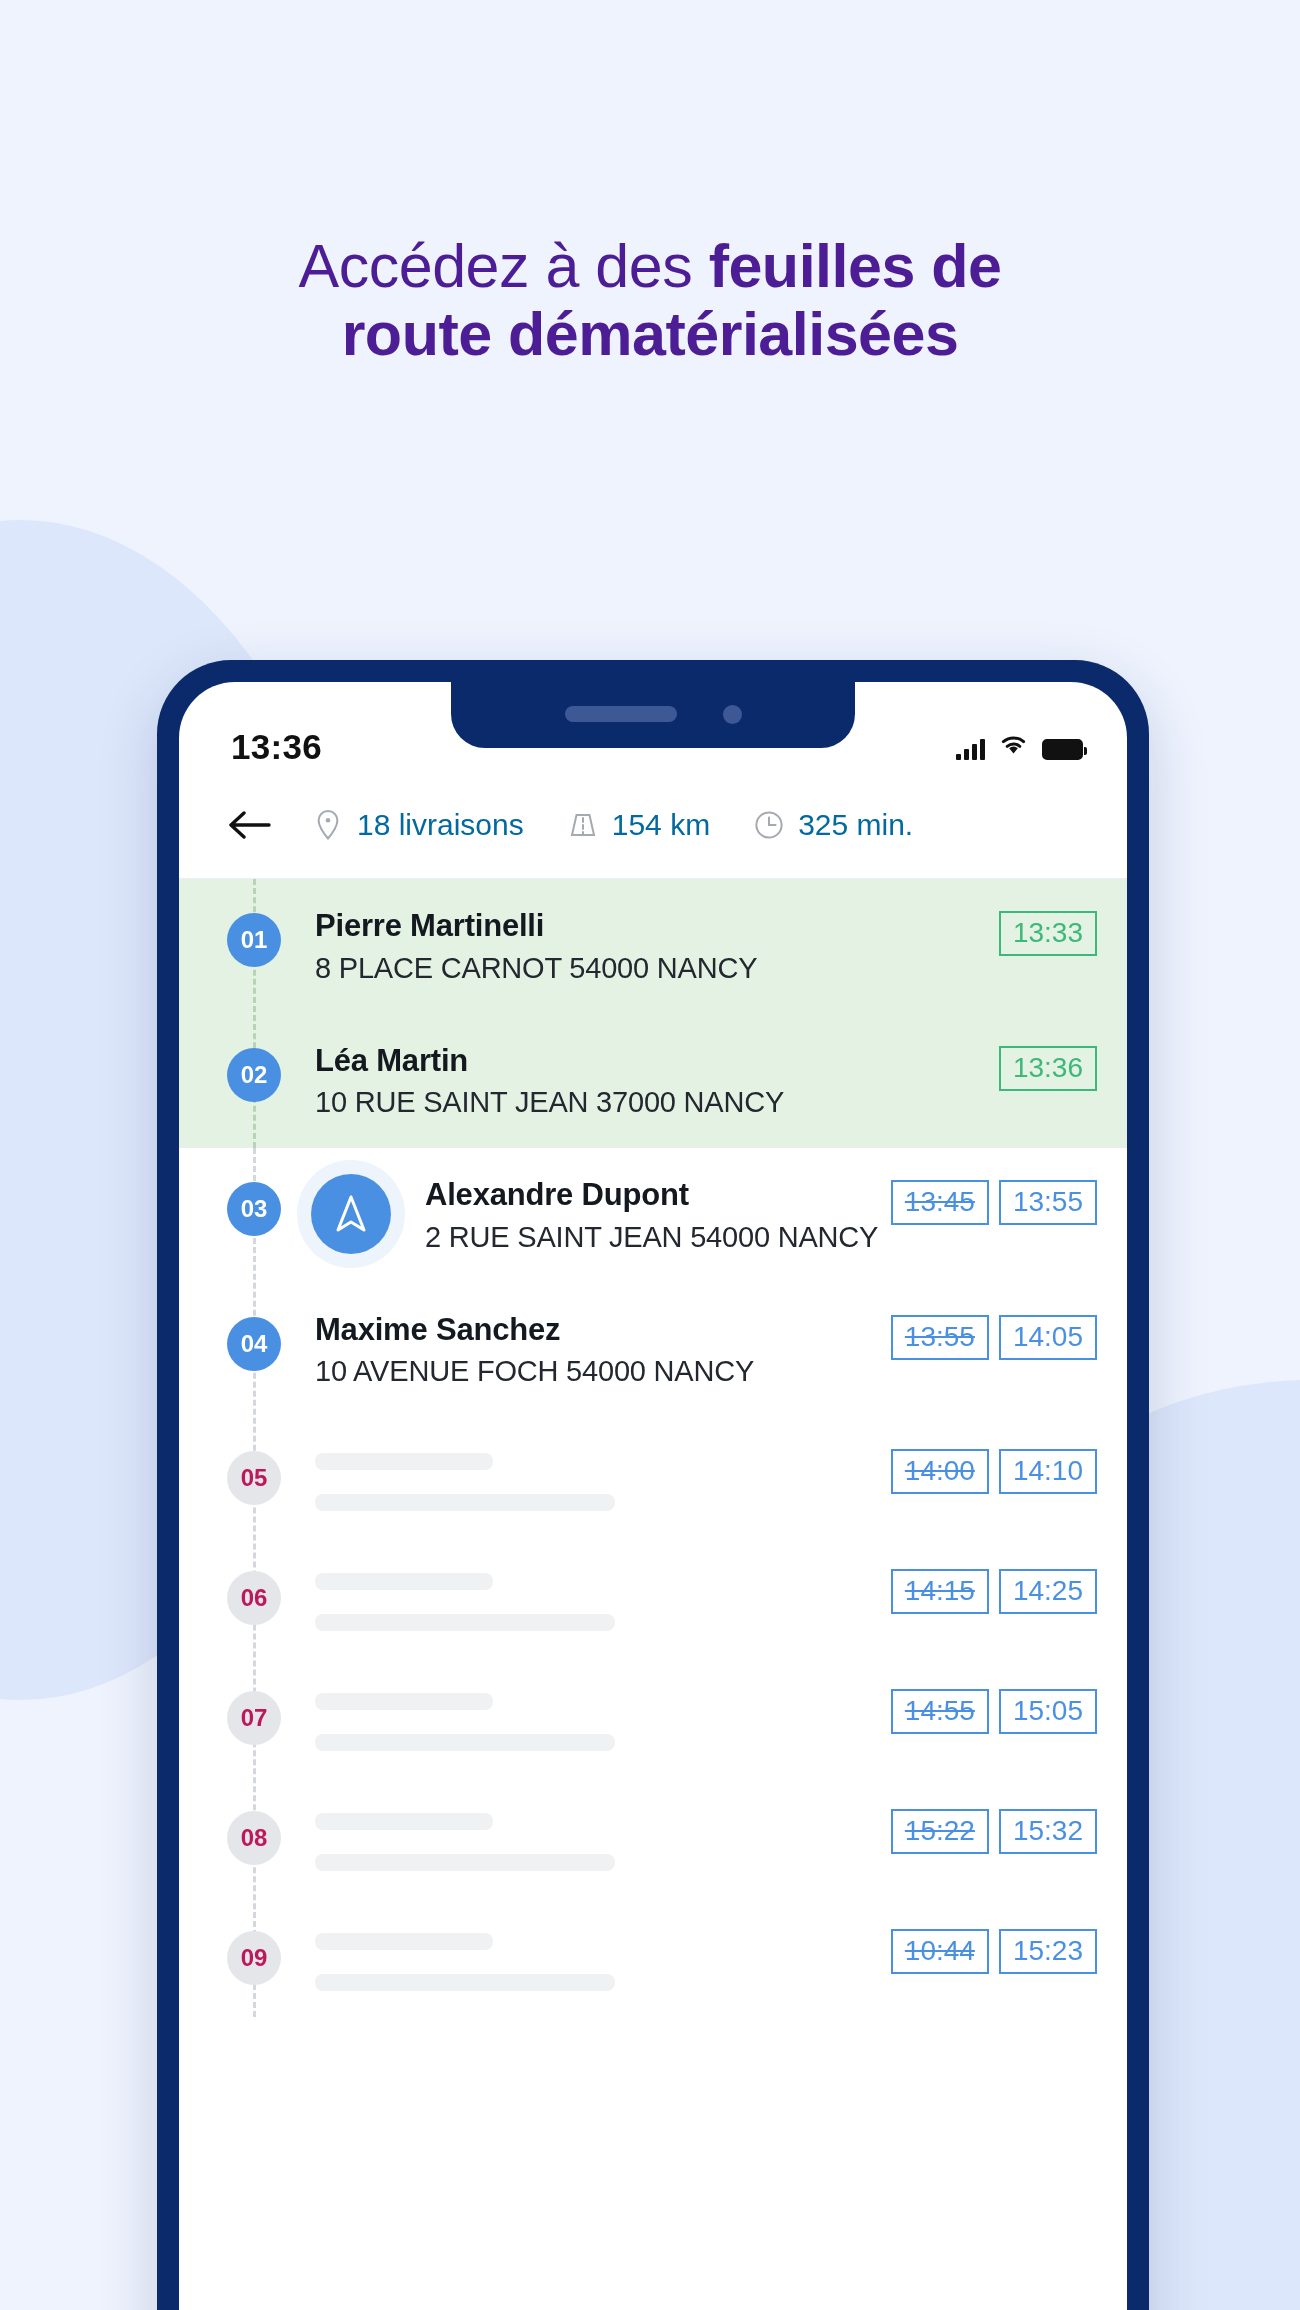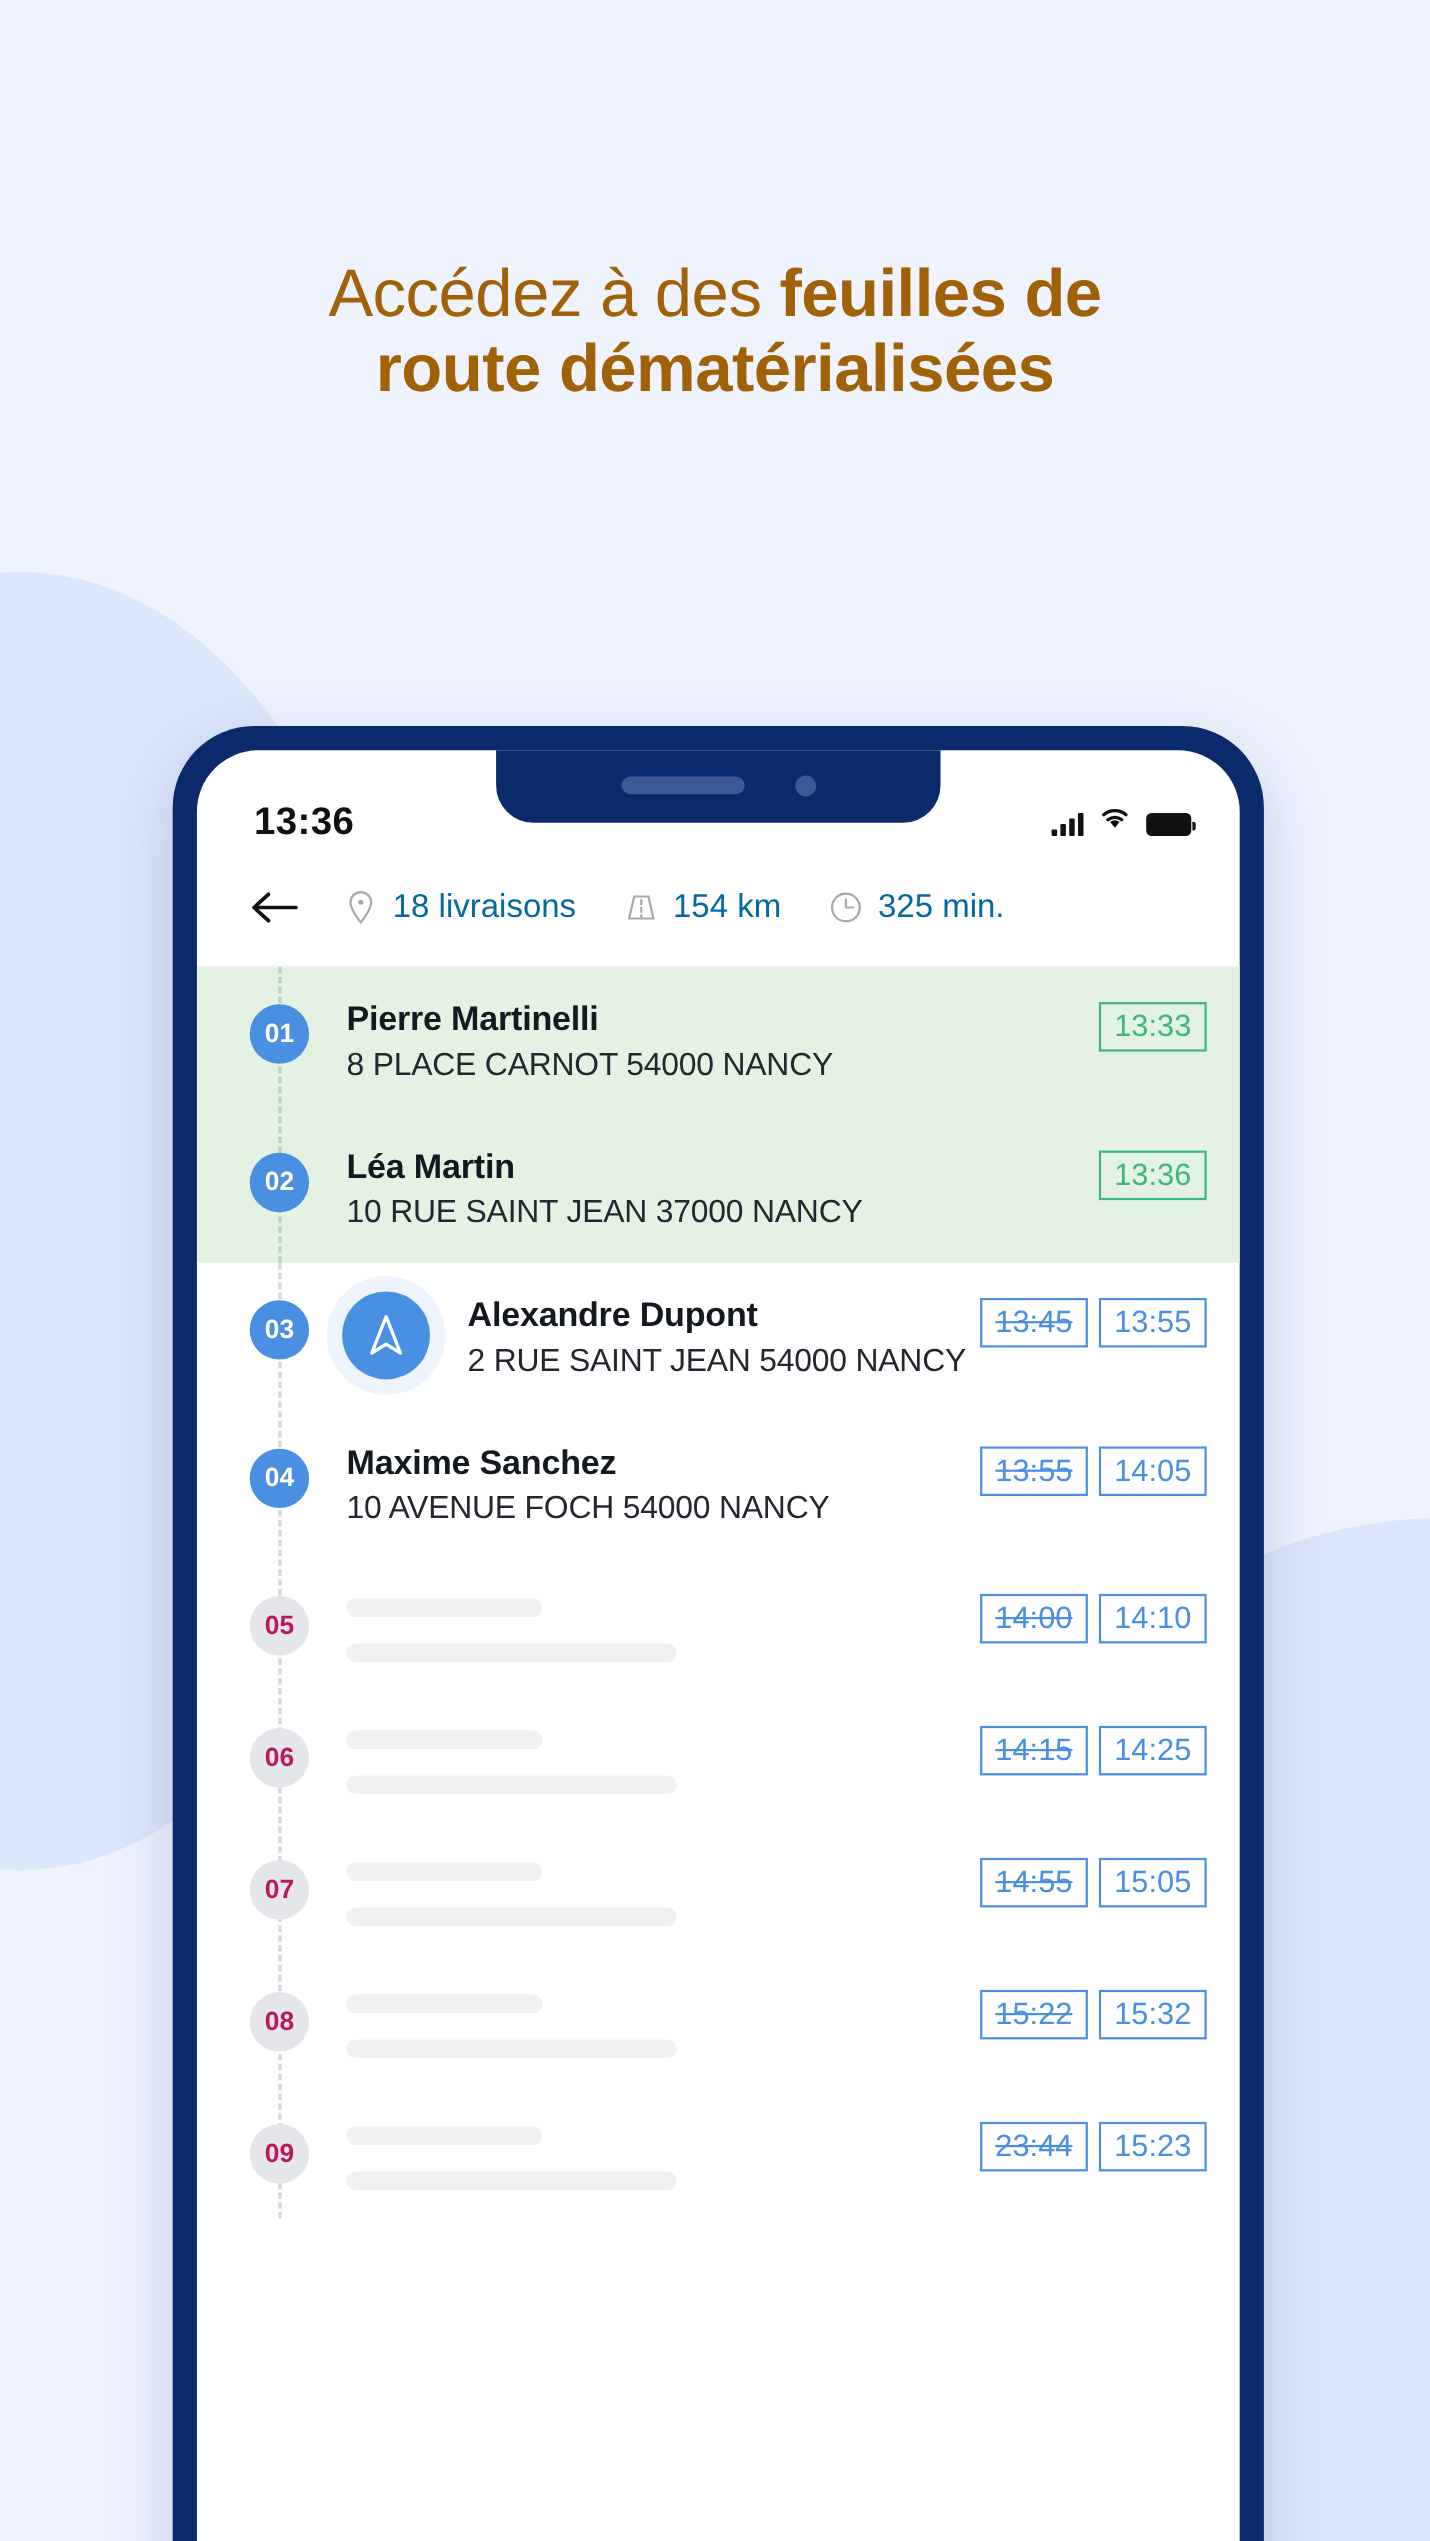--- a/index.html
+++ b/index.html
@@ -39,21 +39,21 @@
   }
 
   
   .headline {
     position: absolute;
     top: 232px;
     left: 0;
     width: 1300px;
     text-align: center;
     z-index: 3;
-    color: #a16207;
+    color: #4c1d95;
     font-size: 61px;
     line-height: 1.12;
     letter-spacing: -0.5px;
   }
   .headline .light { font-weight: 400; }
   .headline .strong { font-weight: 700; }
 
   
   .phone {
     position: absolute;
@@ -442,21 +442,21 @@
               <span class="tchip">15:32</span>
             </div>
           </div>
           <div class="row">
             <div class="badge-num muted">09</div>
             <div class="skel-body">
               <div class="skel w1"></div>
               <div class="skel w2"></div>
             </div>
             <div class="times">
-              <span class="tchip old">23:44</span>
+              <span class="tchip old">10:44</span>
               <span class="tchip">15:23</span>
             </div>
           </div>
         </div>
       </div>
 
   </div>
 </div>
 
 </body></html>

